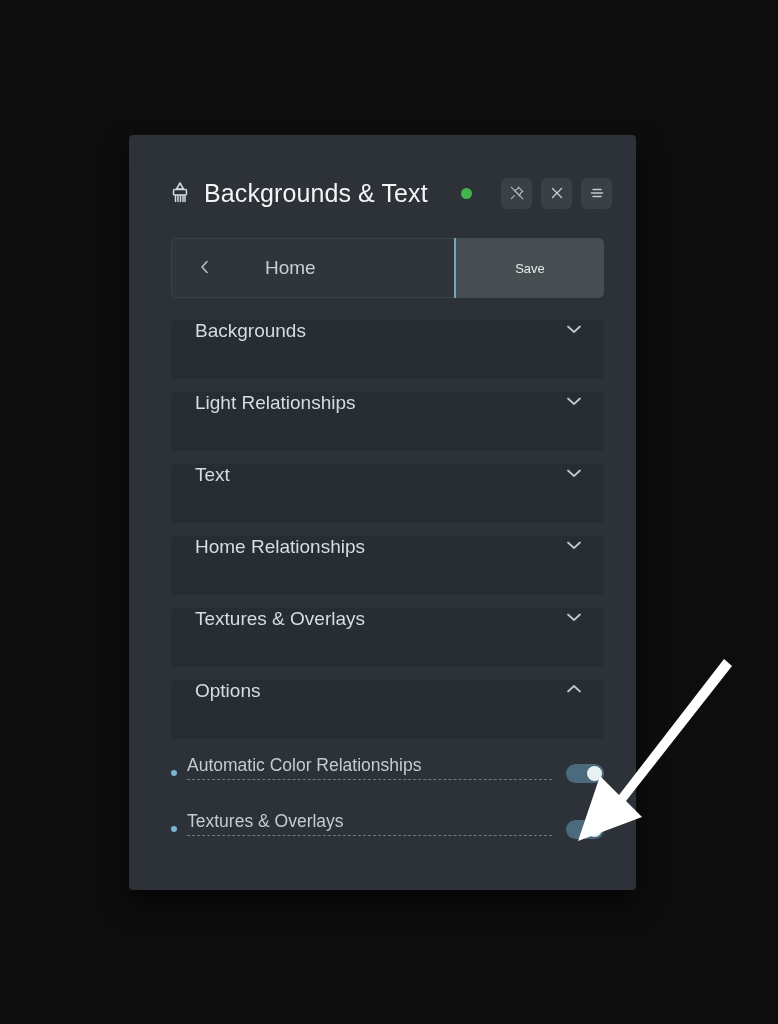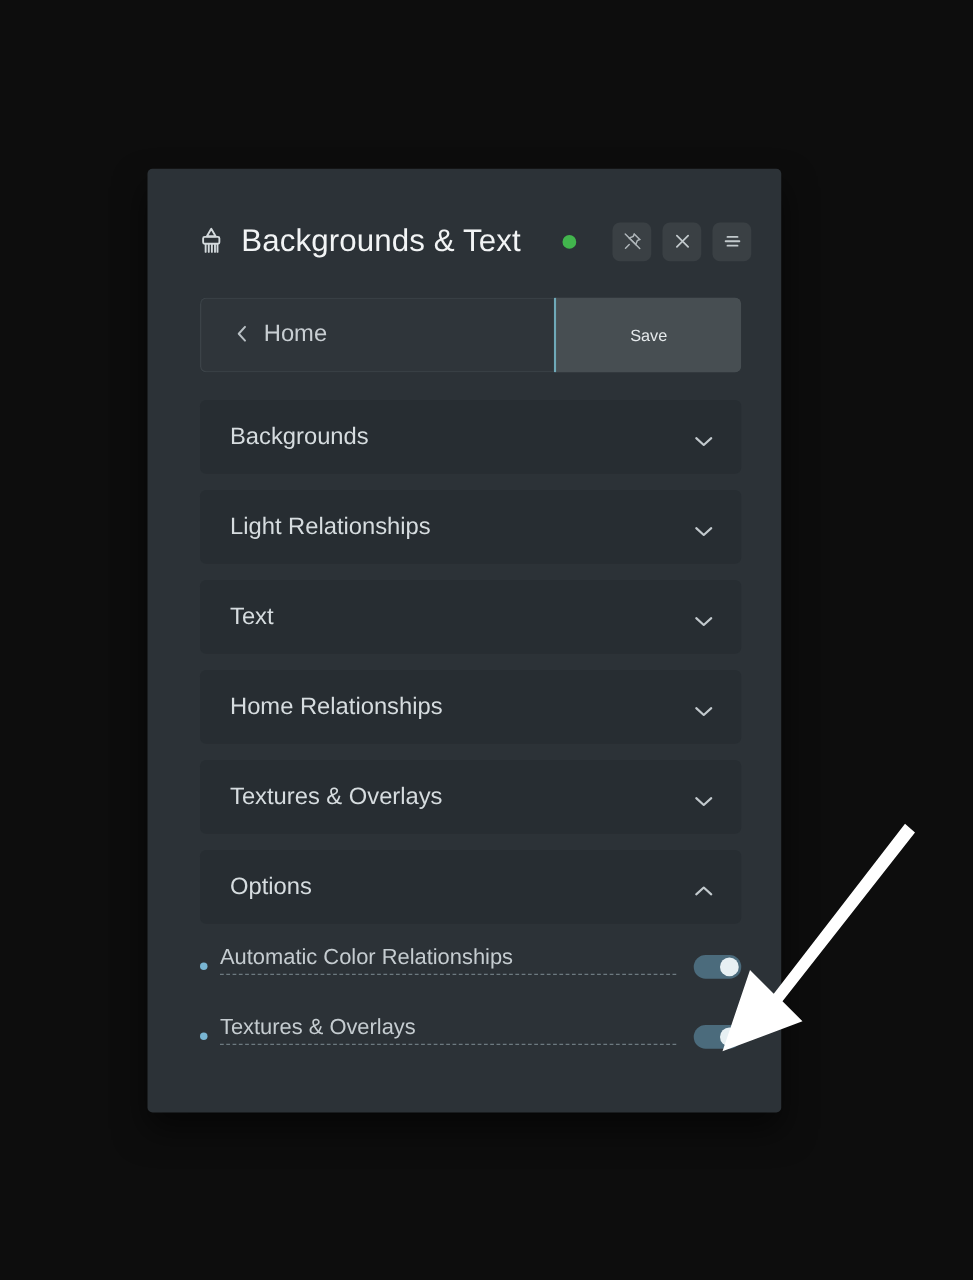--- a/index.html
+++ b/index.html
@@ -12,21 +12,21 @@
     height: 1024px;
     position: relative;
     overflow: hidden;
     font-family: "Liberation Sans", sans-serif;
     -webkit-font-smoothing: antialiased;
   }
 
   
   #panel {
     position: absolute;
-    left: 118px;
+    left: 129px;
     top: 135px;
     width: 507px;
     height: 755px;
     background: #2c3237;
     border-radius: 4px;
     box-shadow: 0 14px 26px rgba(0,0,0,0.55);
   }
 
   
   .header {
@@ -85,20 +85,21 @@
     flex: 1 1 auto;
     display: flex;
     align-items: center;
     padding-left: 28px;
     background: #2f353a;
     border: 1px solid #3c4348;
     border-right: none;
     border-radius: 5px 0 0 5px;
     box-sizing: border-box;
     cursor: pointer;
+    gap: 43px;
   }
   .nav-chev {
     color: #b9c0c4;
     font-size: 17px;
     margin-right: 13px;
     line-height: 1;
   }
   .nav-home-label {
     color: #c8ced2;
     font-size: 19px;
@@ -121,21 +122,21 @@
   }
 
   
   .sections { margin: 22px 32px 0 42px; }
   .section-row {
     height: 59px;
     background: #272d32;
     border-radius: 5px;
     margin-bottom: 13px;
     display: flex;
-    align-items: center;
+    align-items: flex-start;
     padding: 0 22px 0 24px;
     cursor: pointer;
   }
   .section-label {
     flex: 1 1 auto;
     color: #d6dcdf;
     font-size: 19px;
   }
   .chev {
     width: 16px;

